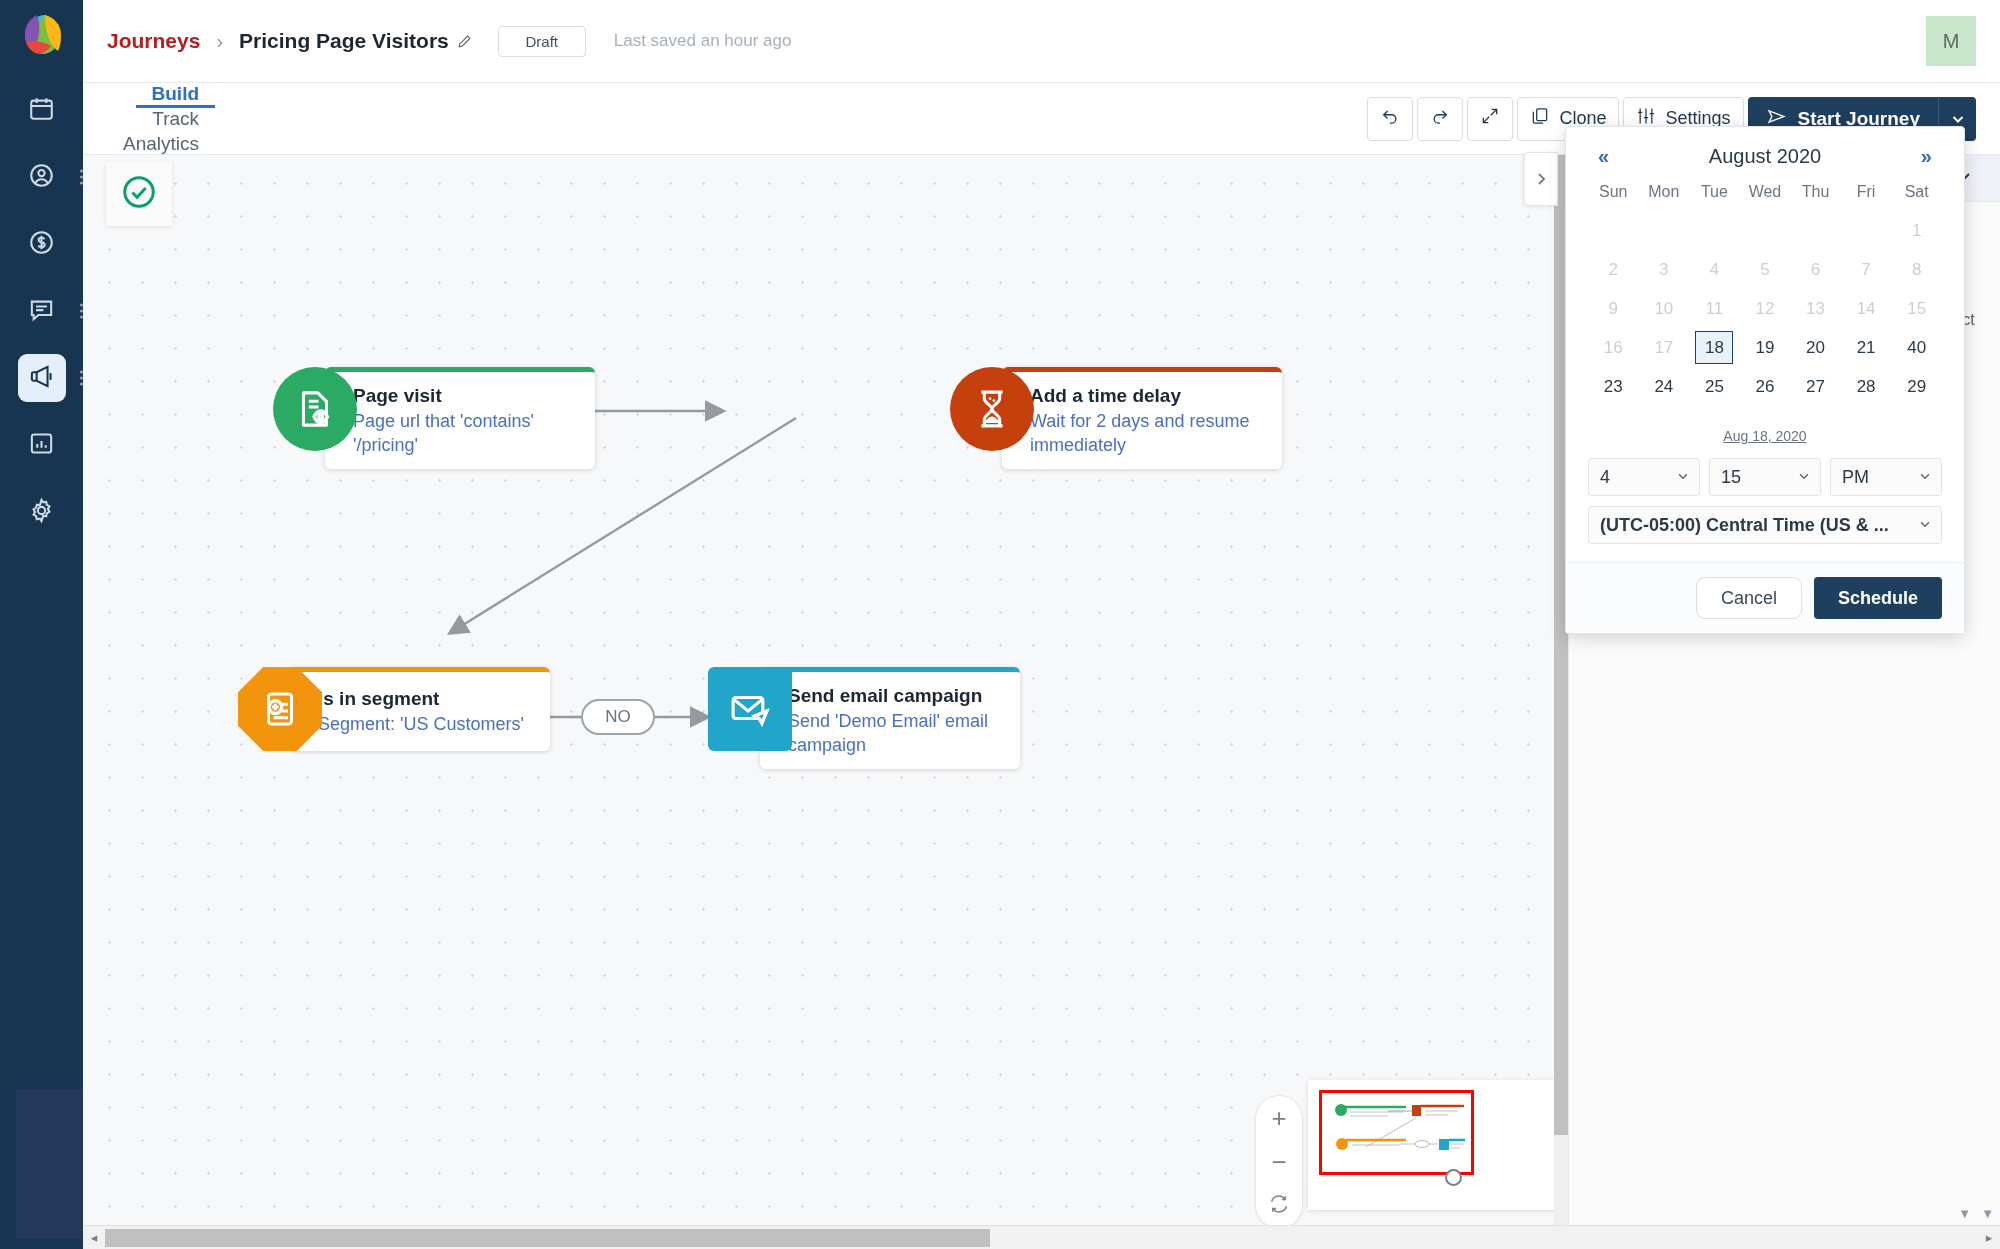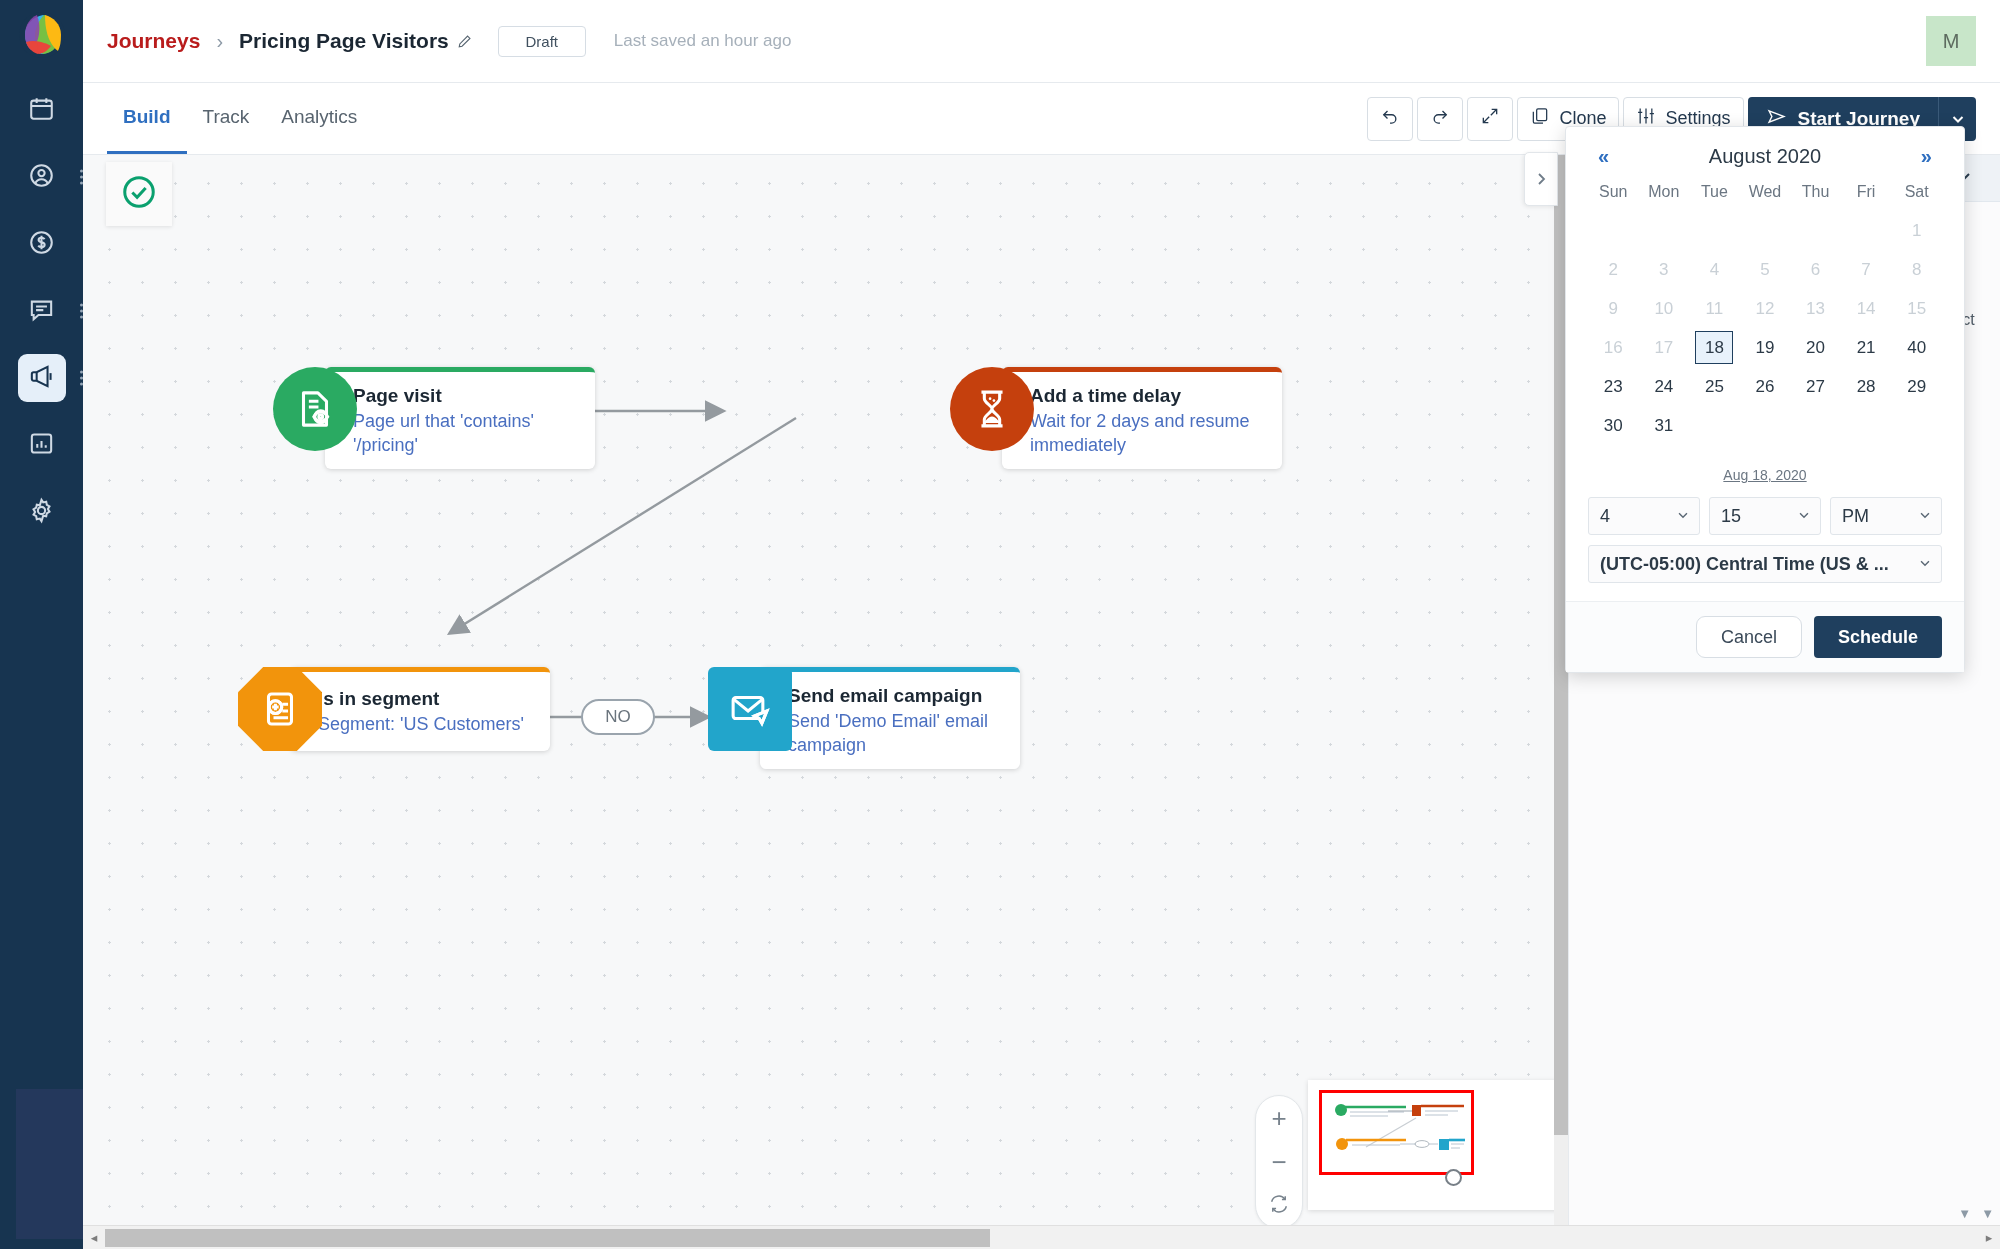--- a/index.html
+++ b/index.html
@@ -60,21 +60,21 @@
     margin-left:auto; width:50px; height:50px; background:#c8e6c9; color:#5d6b5f;
     display:flex; align-items:center; justify-content:center; font-size:20px;
   }
 
   
   .tabbar {
     position:absolute; left:83px; top:83px; right:0; height:72px;
     background:#fff; border-bottom:1px solid #e6eaee;
     display:flex; align-items:center; padding:0 24px;
   }
-  .tabs { display:flex; align-items:flex-end; height:100%; }
+  .tabs { display:flex; align-items:flex-end; height:100%;flex-direction:column; }
   .tab {
     font-size:19px; color:#58646f; padding:0 16px; height:100%;
     display:flex; align-items:center; cursor:pointer; border-bottom:3px solid transparent;
   }
   .tab.active { color:#2f6fc0; font-weight:700; border-bottom-color:#2f6fc0; }
   .toolbar { margin-left:auto; display:flex; align-items:center; gap:4px; }
   .tbtn {
     height:44px; min-width:44px; padding:0 12px; border:1px solid #d8dee4; border-radius:4px;
     background:#fff; display:flex; align-items:center; justify-content:center; gap:9px;
     font-size:18px; color:#24394f; cursor:pointer;
@@ -760,29 +760,20 @@
             </tr>
             <tr>
               <td><span class="dp-day">23</span></td>
               <td><span class="dp-day">24</span></td>
               <td><span class="dp-day">25</span></td>
               <td><span class="dp-day">26</span></td>
               <td><span class="dp-day">27</span></td>
               <td><span class="dp-day">28</span></td>
               <td><span class="dp-day">29</span></td>
             </tr>
-            <tr>
-              <td><span class="dp-day">30</span></td>
-              <td><span class="dp-day">31</span></td>
-              <td></td>
-              <td></td>
-              <td></td>
-              <td></td>
-              <td></td>
-            </tr>
           </tbody>
       </table>
       <div class="dp-date-label">Aug 18, 2020</div>
       <div class="dp-times">
         <div class="sel-box">
           <span>4</span>
           <span class="cv">
             <svg width="14" height="14" viewBox="0 0 16 16" fill="none" stroke="#5a6774" stroke-width="1.6">
                 <path d="M3.5 6l4.5 4.5L12.5 6"></path>
               </svg>

